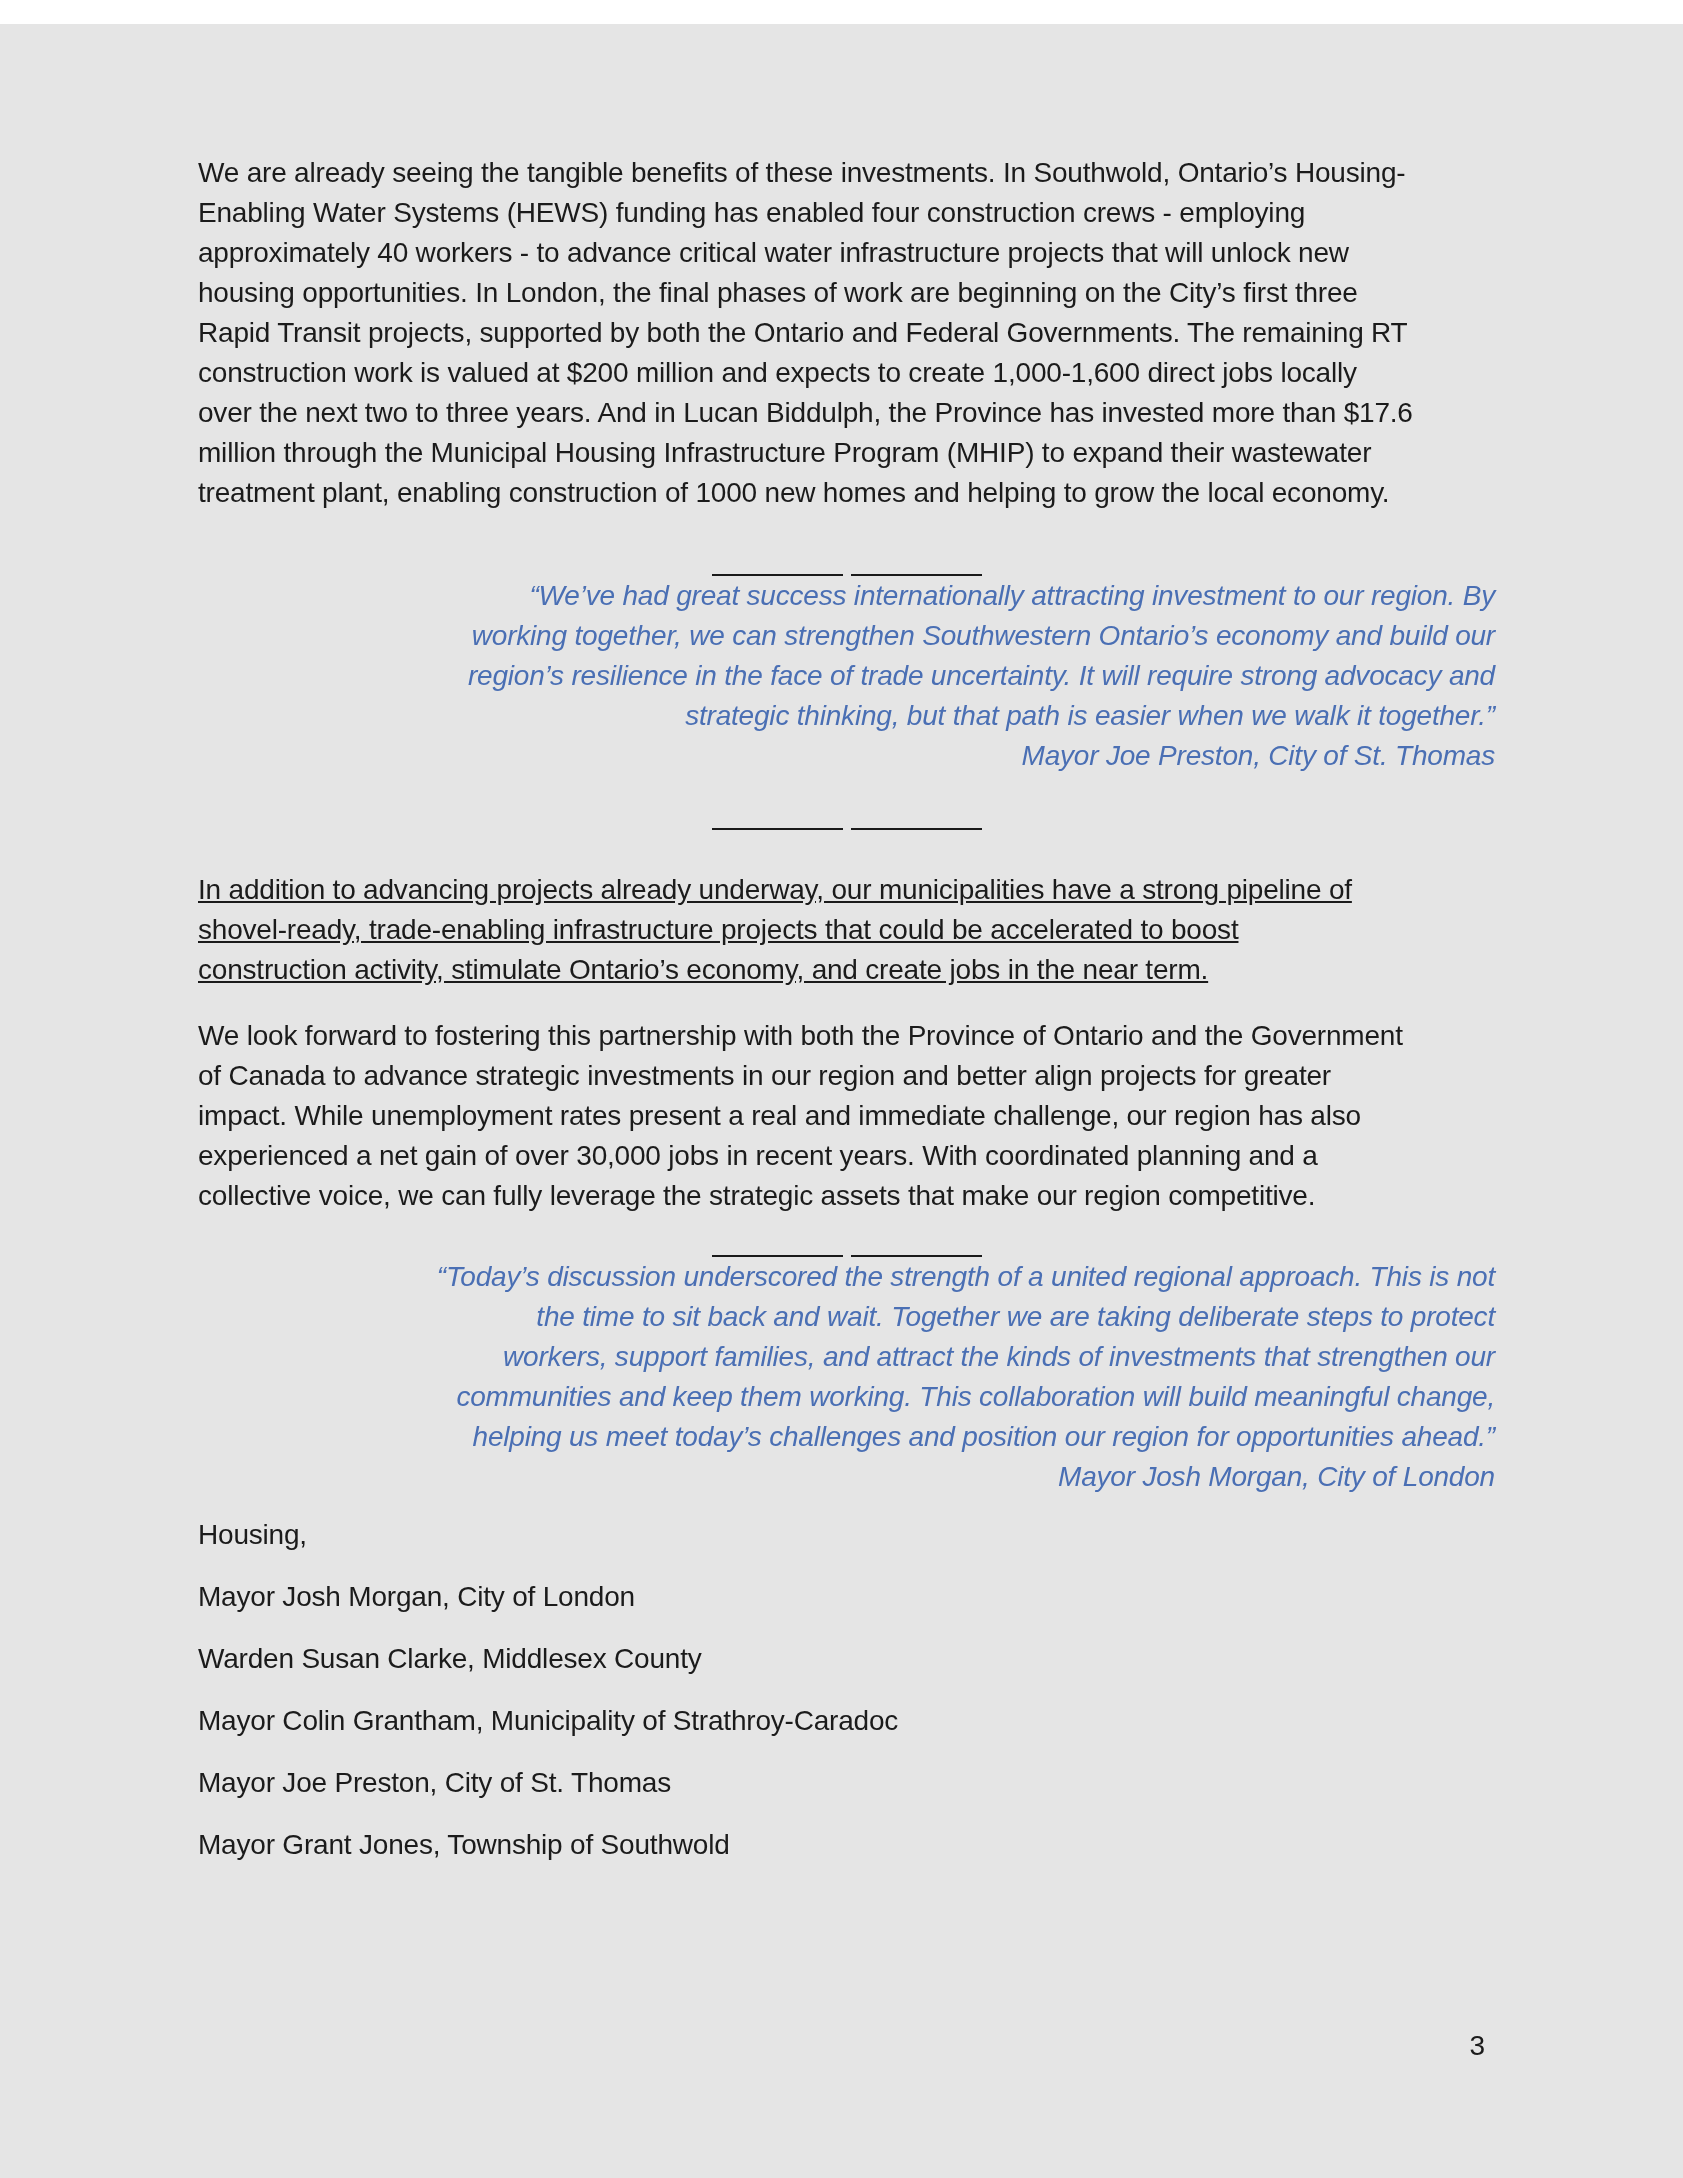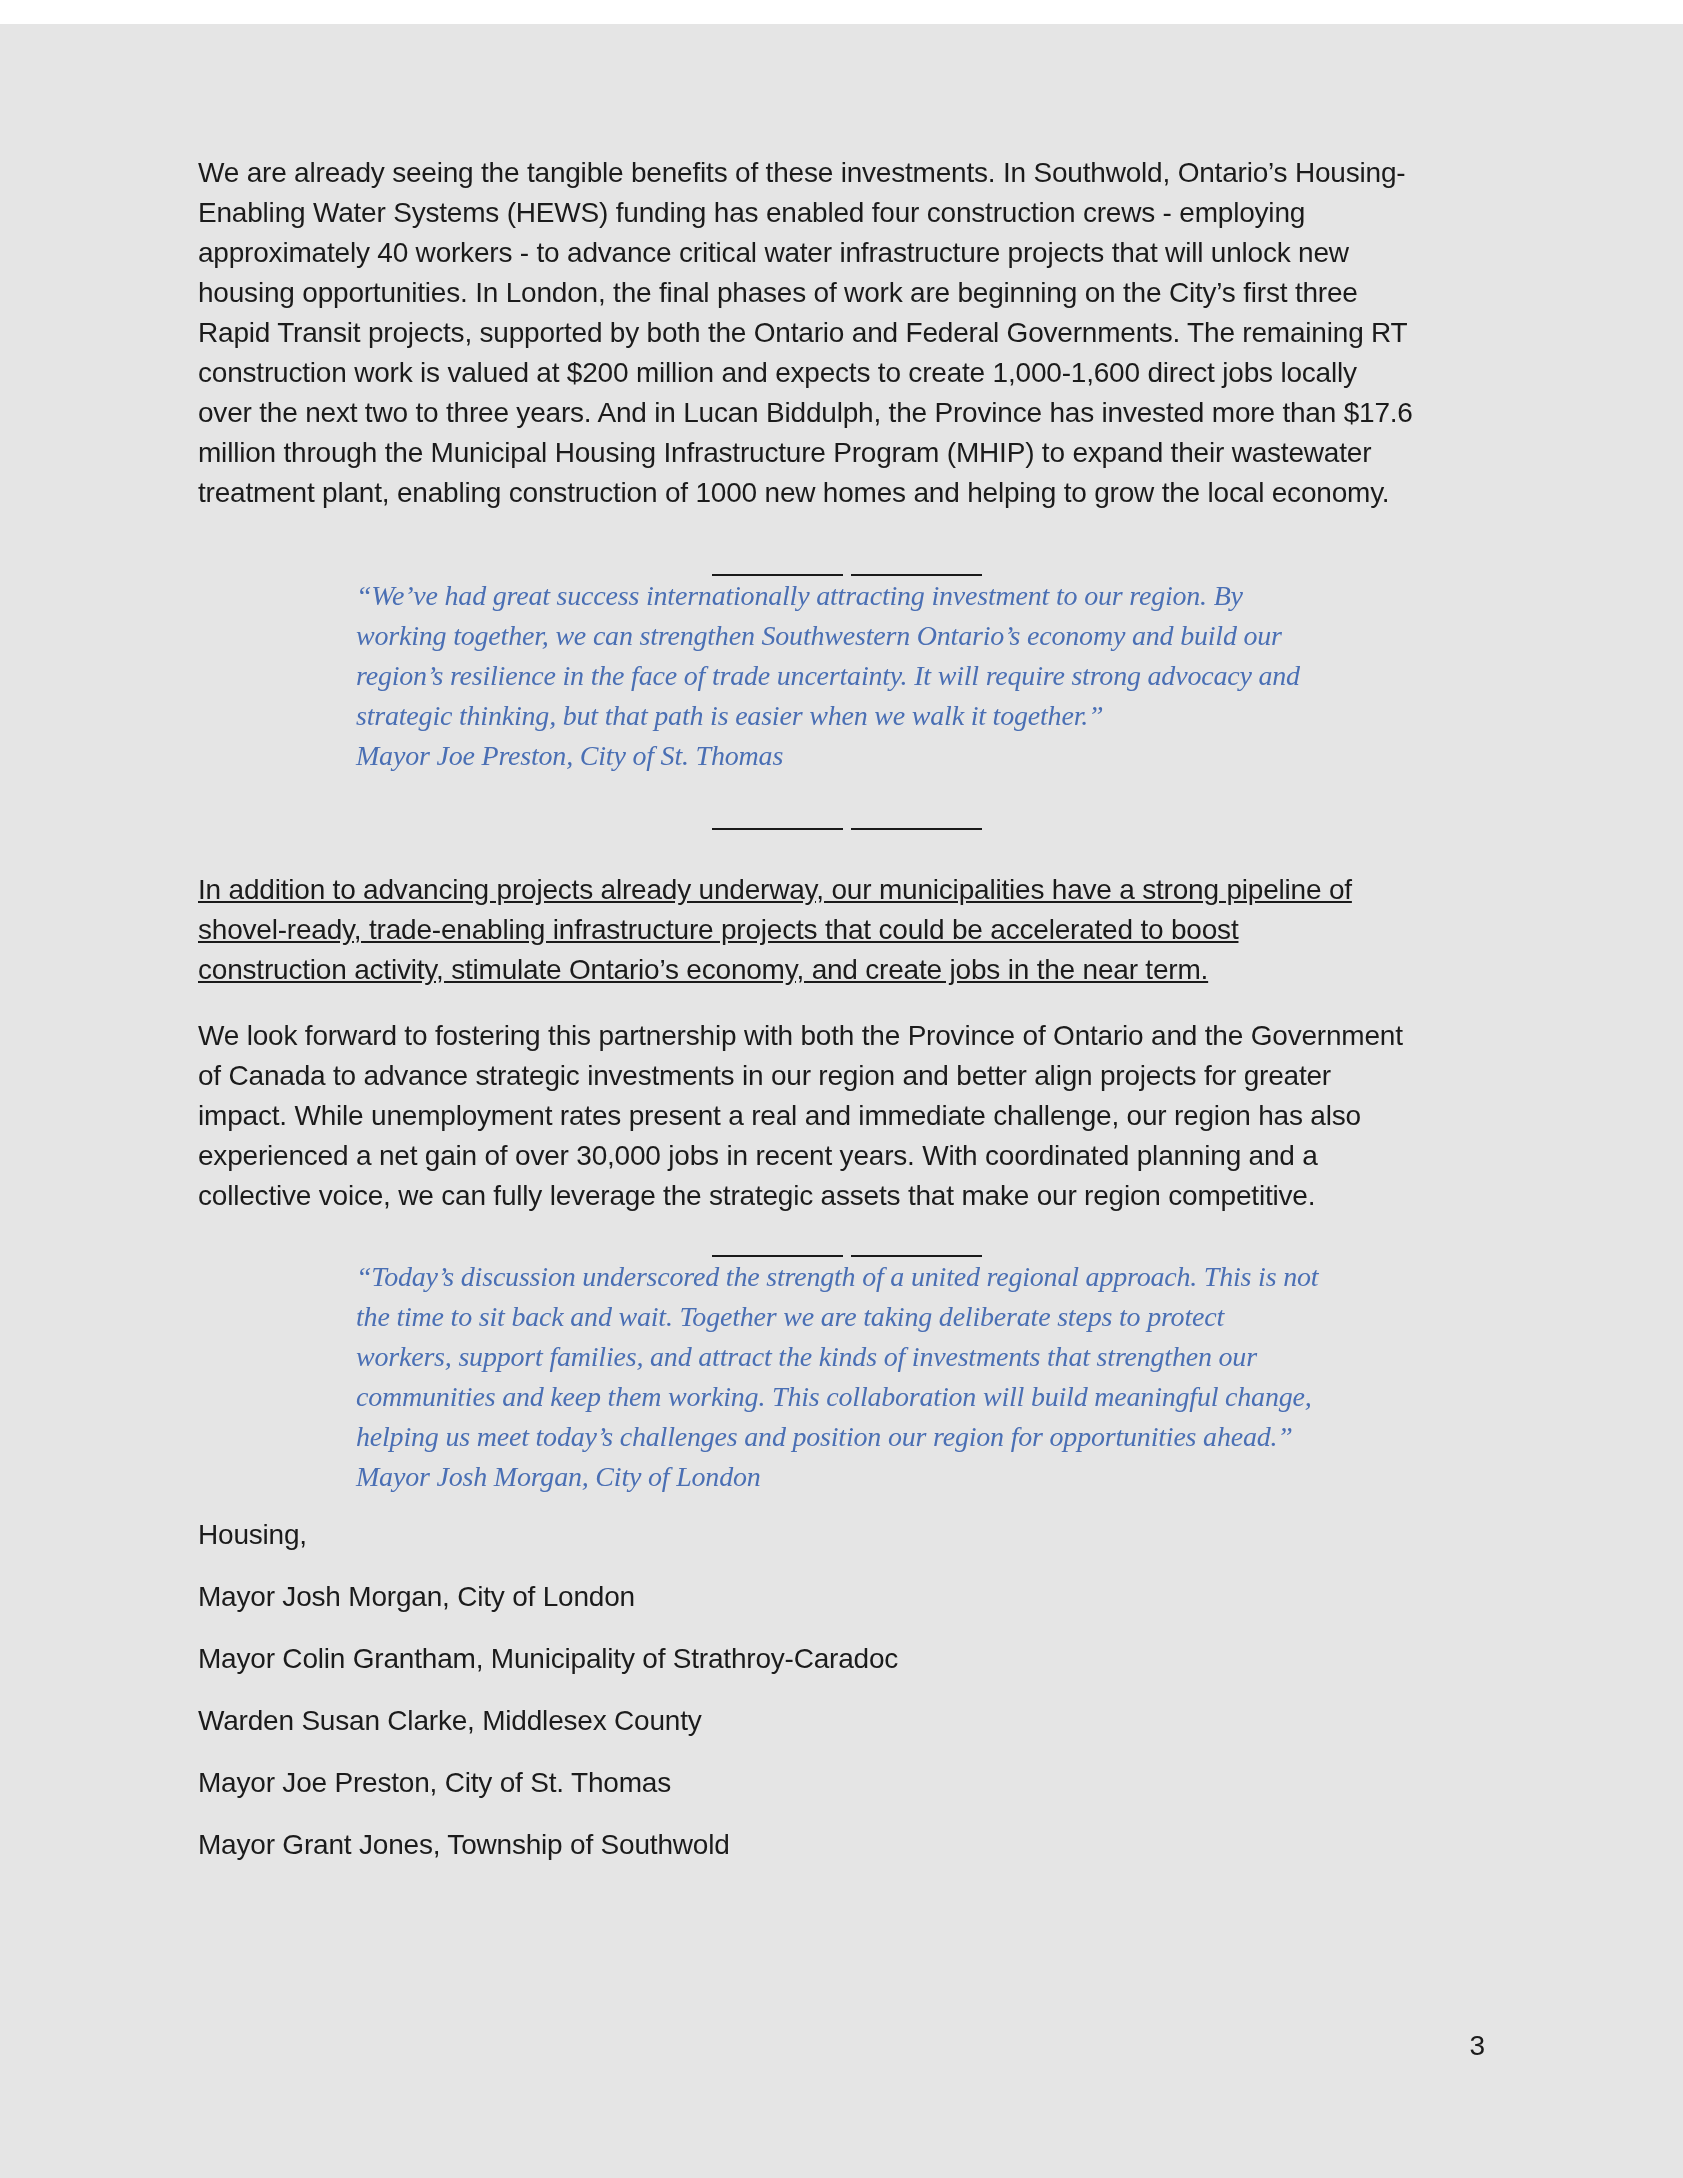--- a/index.html
+++ b/index.html
@@ -54,21 +54,21 @@
     height: 0;
     border-top: 2px solid #1a1a1a;
   }
   .divider-1 { margin-top: 61px; }
   .divider-2 { margin-top: 52px; }
   .divider-3 { margin-top: 39px; }
 
   blockquote.quote {
     margin: 0;
     padding: 0 0 0 158px;
-    font-family: Liberation Serif, serif;
+    text-align: right;
   }
   .quote-st-thomas { margin-top: 31px; }
   .quote-london    { margin-top: 45px; }
   blockquote.quote p {
     font-style: italic;
     color: #4a6fb4;
   }
   .page-number {
     position: absolute;
     top: 2002px;
@@ -135,23 +135,23 @@
 communities and keep them working. This collaboration will build meaningful change,
 helping us meet today’s challenges and position our region for opportunities ahead.”</p>
       <p>Mayor Josh Morgan, City of London</p>
     </blockquote>
 
 
     <p class="para-signed">Housing,</p>
 
     <p class="signature">Mayor Josh Morgan, City of London</p>
 
+    <p class="signature">Warden Susan Clarke, Middlesex County</p>
+
     <p class="signature">Mayor Colin Grantham, Municipality of Strathroy-Caradoc</p>
-
-    <p class="signature">Warden Susan Clarke, Middlesex County</p>
 
     <p class="signature">Mayor Joe Preston, City of St. Thomas</p>
 
     <p class="signature">Mayor Grant Jones, Township of Southwold</p>
 
   </div>
 
   <div class="page-number">3</div>
 </div>
 

